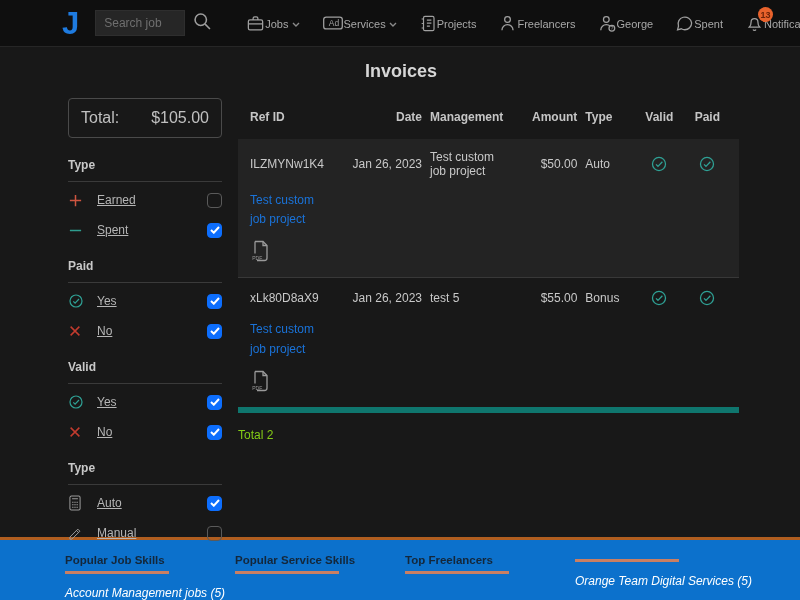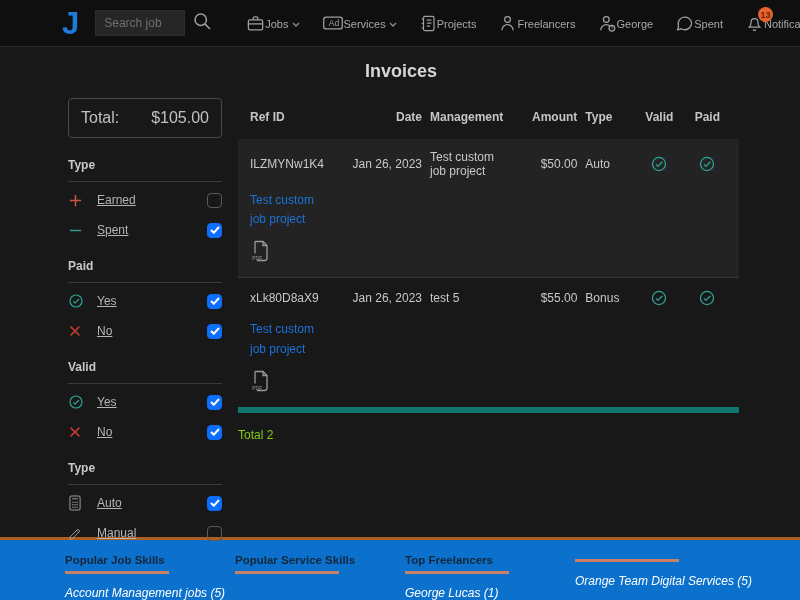--- a/index.html
+++ b/index.html
@@ -446,19 +446,18 @@
     <div class="f-underline"></div>
     <div class="f-link">Account Management jobs (5)</div>
   </div>
   <div class="f-col">
     <div class="f-title">Popular Service Skills</div>
     <div class="f-underline"></div>
   </div>
   <div class="f-col">
     <div class="f-title">Top Freelancers</div>
     <div class="f-underline"></div>
-    <div class="f-link">George Lucas (1)</div>
   </div>
   <div class="f-col">
     <div class="f-underline"></div>
     <div class="f-link">Orange Team Digital Services (5)</div>
   </div>
 </footer>
 
 </body></html>

